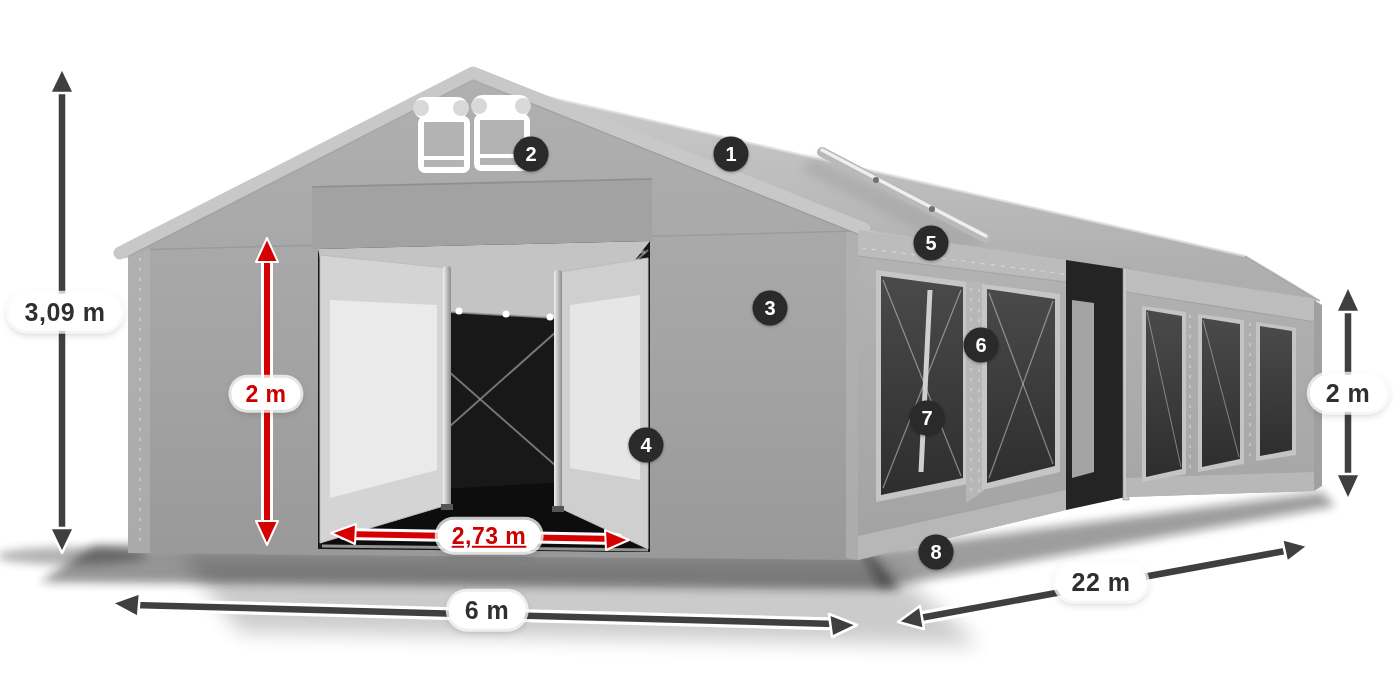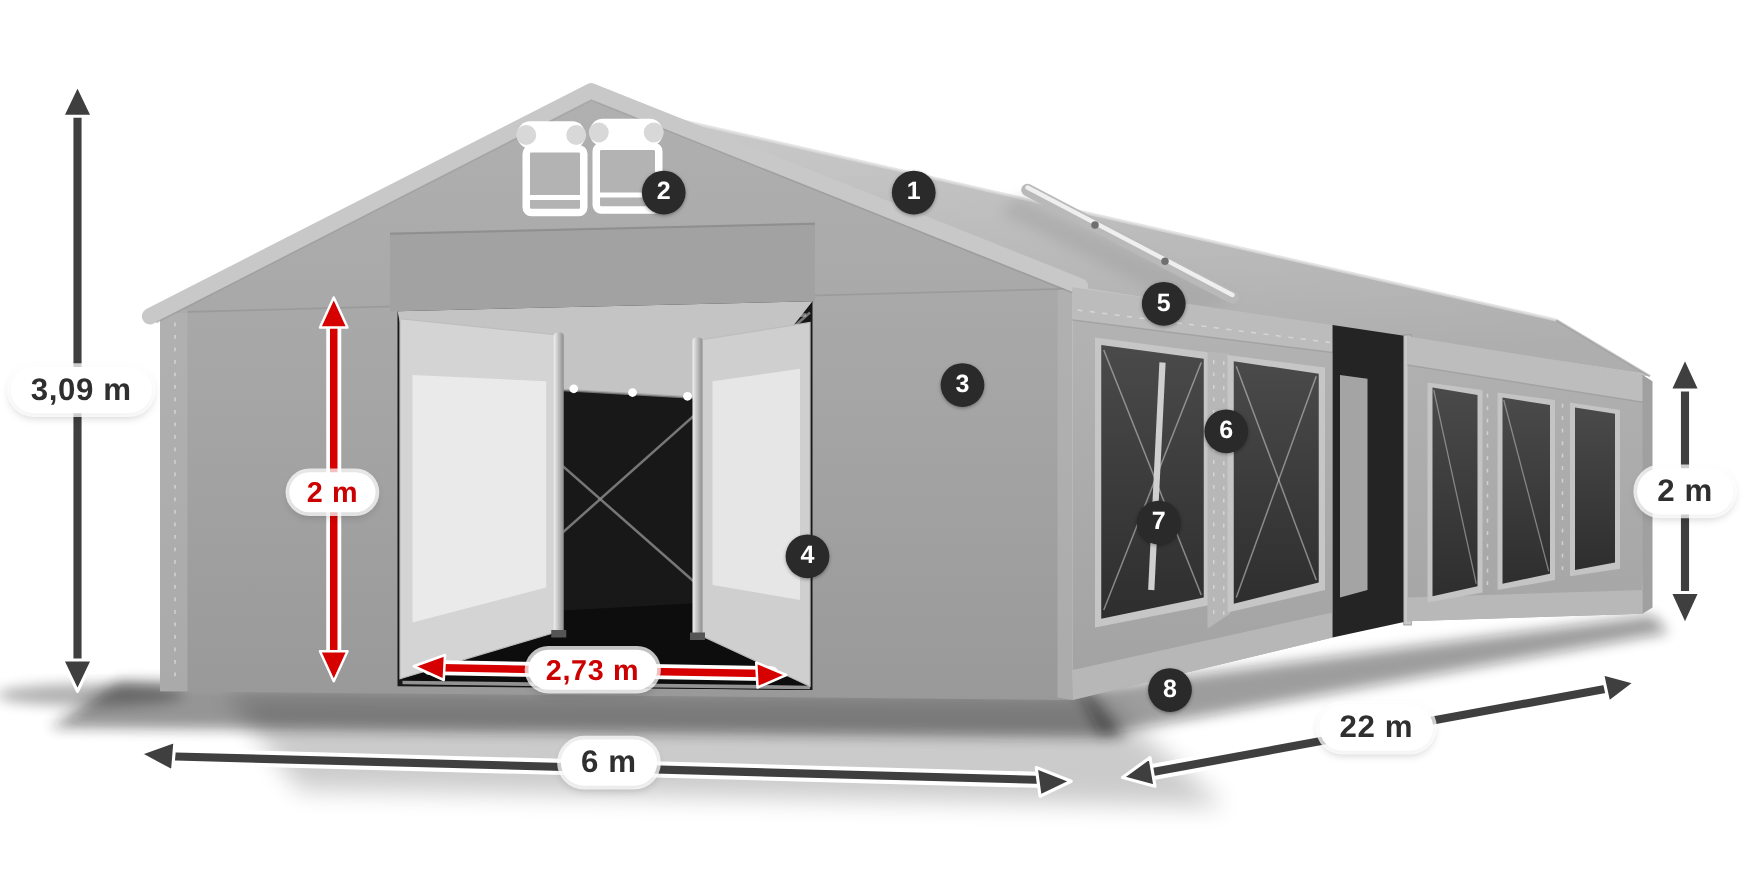--- a/index.html
+++ b/index.html
@@ -228,21 +228,21 @@
   <g>
     <line x1="1348" y1="308" x2="1348" y2="478" stroke="#ffffff" stroke-width="13" stroke-linecap="round"></line>
     <line x1="1348" y1="308" x2="1348" y2="478" stroke="#3f3f3f" stroke-width="6.5"></line>
     <polygon points="1348,286 1336,312 1360,312" fill="#3f3f3f" stroke="#ffffff" stroke-width="2.5" stroke-linejoin="round"></polygon>
     <polygon points="1348,500 1336,474 1360,474" fill="#3f3f3f" stroke="#ffffff" stroke-width="2.5" stroke-linejoin="round"></polygon>
   </g>
 </svg>
 
 <div class="dim-pill" style="left:65px;top:312px;text-align:right;"><span>3,09 m</span></div>
 <div class="dim-pill red" style="left:266px;top:394px;"><span>2 m</span></div>
-<div class="dim-pill red" style="left:474px;top:536px;"><span>2,73 m</span></div>
+<div class="dim-pill red" style="left:489px;top:536px;text-decoration:underline;"><span>2,73 m</span></div>
 <div class="dim-pill" style="left:487px;top:610px;"><span>6 m</span></div>
 <div class="dim-pill" style="left:1101px;top:582px;"><span>22 m</span></div>
 <div class="dim-pill" style="left:1348px;top:393px;"><span>2 m</span></div>
 
 <div class="badge" style="left:731px;top:154px;">
       <span>1</span>
     </div>
 <div class="badge" style="left:531px;top:154px;">
       <span>2</span>
     </div>

